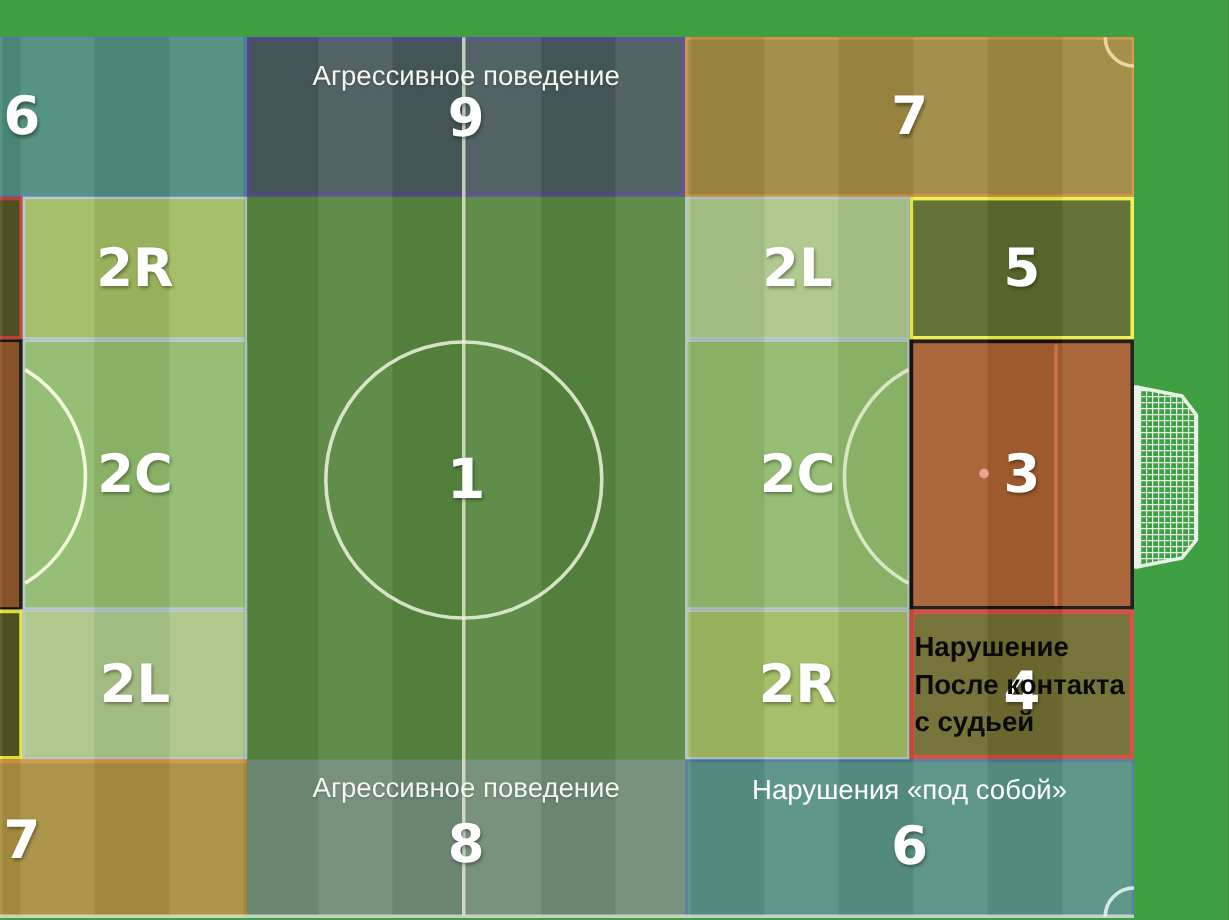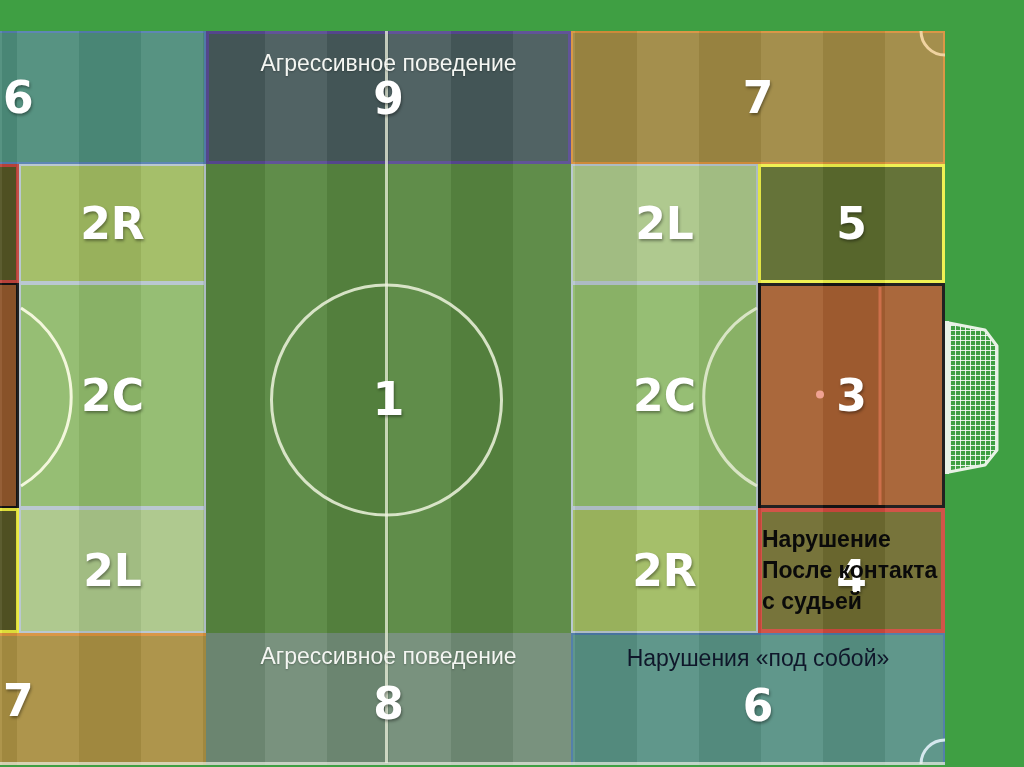--- a/index.html
+++ b/index.html
@@ -13,21 +13,21 @@
     position:relative;z-index:4;color:#fff;line-height:1;
     font:700 44px "DejaVu Sans",sans-serif;
     text-shadow:1px 2px 3px rgba(0,0,0,.38);
   }
   .lbl{
     position:relative;z-index:4;line-height:1.2;
     font:400 23px "Liberation Sans",sans-serif;
     white-space:nowrap;
   }
   .lbl.light{color:#f4f6f2;text-shadow:0 1px 2px rgba(0,0,0,.25);}
-  .lbl.dark{color:#0f172a;text-align:right;}
+  .lbl.dark{color:#ffffff;text-align:right;}
   
   .z-top9{justify-content:flex-start;padding-top:16px;}
   .z-top9 .num{margin-top:-4px;}
   .z-bot{justify-content:flex-start;padding-top:10px;}
   .z-bot .num{margin-top:8px;}
   .z-leftnum{justify-content:flex-start;padding-left:3px;}
   
   .z4-text{
     position:absolute;inset:0;z-index:5;display:flex;flex-direction:column;
     justify-content:center;align-items:flex-start;box-sizing:border-box;

